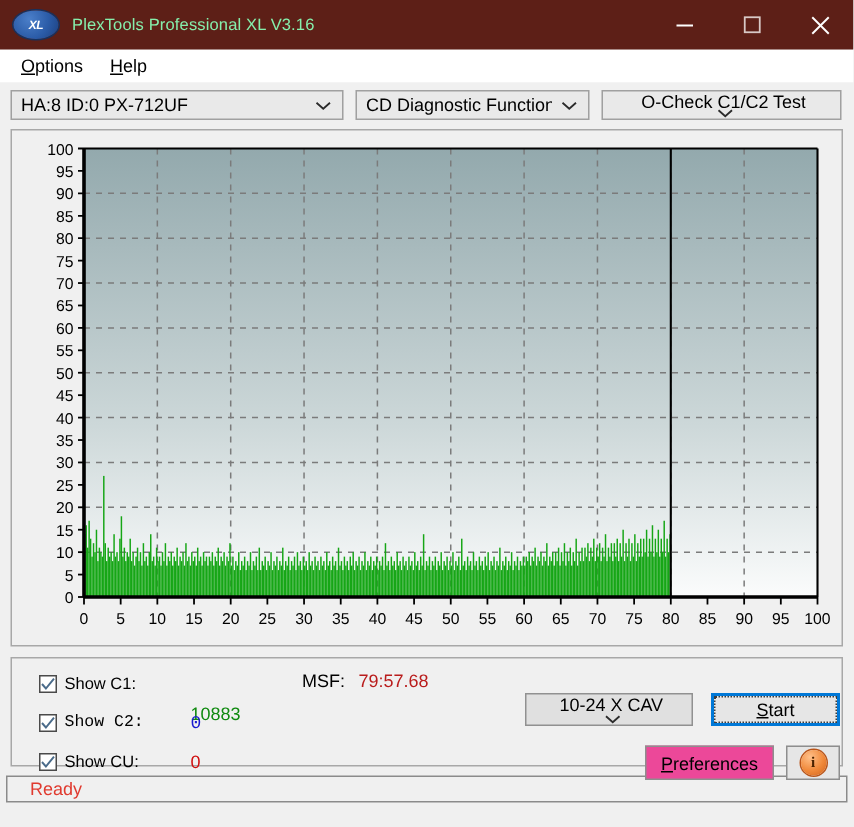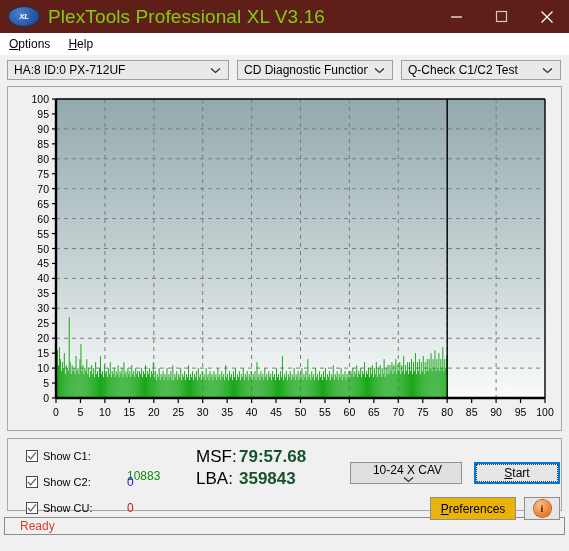--- a/index.html
+++ b/index.html
@@ -19,29 +19,29 @@
   }
   .app-logo{
     width:30px;height:19px;border-radius:50%;
     background:radial-gradient(circle at 35% 30%, #4b7fc9 0%, #2b5ca8 55%, #1c3f7d 100%);
     margin-left:9px;margin-right:9px;
     display:flex;align-items:center;justify-content:center;
     font-size:8px;font-weight:bold;color:#fff;font-style:italic;
     letter-spacing:-0.3px;box-shadow:0 0 0 1px #17315e;
     flex:0 0 auto;
   }
-  .title-text{color:#84cc16;font-size:19px;letter-spacing:.1px;flex:1 1 auto;}
+  .title-text{color:#86efac;font-size:11px;letter-spacing:.1px;flex:1 1 auto;}
   .win-btns{display:flex;height:33px;align-items:stretch;}
   .win-btn{width:45px;display:flex;align-items:center;justify-content:center;color:#fff;}
   .win-btn svg{display:block;}
 
   
   .menubar{
     height:22px;background:#ffffff;display:flex;align-items:center;
-    flex:0 0 auto;
+    padding-left:5px;flex:0 0 auto;
   }
   .menu-item{
     padding:2px 9px;font-size:12px;color:#000;
   }
   .menu-item u{text-decoration:underline;}
 
   
   .toolbar{
     background:#f0f0f0;display:flex;align-items:center;gap:8px;
     padding:5px 7px 6px 7px;flex:0 0 auto;
@@ -50,21 +50,21 @@
     height:20px;background:#e9e9e9;
     border:1px solid #a0a0a0;
     display:flex;align-items:center;justify-content:space-between;
     font-size:12px;color:#000;padding:0 3px 0 6px;
     box-sizing:border-box;
   }
   .combo .lbl{white-space:nowrap;overflow:hidden;}
   .combo .chev{padding:0 4px 0 6px;display:flex;align-items:center;}
   #drive-select{width:222px;}
   #function-select{width:156px;}
-  #test-select{width:160px;}
+  #test-select{width:160px;flex-direction:column;}
 
   
   .chart-panel{
     margin:0 7px;background:#f0f0f0;
     border:1px solid #a8a8a8;
     flex:0 0 auto;height:345px;position:relative;box-sizing:border-box;
   }
   .plot-wrap{position:absolute;left:0;top:0;width:100%;height:100%;}
   .plot-wrap svg{display:block;}
 
@@ -78,40 +78,40 @@
   .checkbox{
     width:12px;height:12px;border:1px solid #4a4a4a;background:#fff;
     margin-right:5px;display:flex;align-items:center;justify-content:center;
     box-sizing:border-box;flex:0 0 auto;
   }
   .checkbox svg{display:block;}
   .chk-label{font-size:11px;width:62px;}
   .chk-val{font-size:12px;margin-left:22px;}
 
   .msf-group{position:absolute;left:188px;top:8px;}
-  .msf-row{display:flex;align-items:baseline;height:22px;font-size:17px;}
+  .msf-row{display:flex;align-items:baseline;height:22px;font-size:12px;}
   .msf-key{width:34px;text-align:right;color:#000;}
-  .msf-val{margin-left:9px;color:#14532d;font-weight:bold;}
+  .msf-val{margin-left:9px;color:#b91c1c;}
 
   .speed-combo{position:absolute;left:350px;top:462px;flex-direction:column;}
   #speed-select{width:112px;height:22px;background:#e0e0e0;border:1px solid #919191;}
 
   .start-btn{
     position:absolute;left:474px;top:462px;width:86px;height:22px;
     background:#e6e6e6;border:2px solid #0078d7;
     display:flex;align-items:center;justify-content:center;
     font-size:12px;box-sizing:border-box;
   }
   .start-inner{
     border:1px dotted #3c3c3c;width:100%;height:100%;
     display:flex;align-items:center;justify-content:center;box-sizing:border-box;
   }
   .pref-btn{
     position:absolute;left:430px;top:497px;width:86px;height:23px;
-    background:#eab308;border:1px solid #8e8e8e;
+    background:#ec4899;border:1px solid #8e8e8e;
     display:flex;align-items:center;justify-content:center;font-size:12px;
     box-sizing:border-box;
   }
   .info-btn{
     position:absolute;left:524px;top:497px;width:36px;height:23px;
     background:#e6e6e6;border:1px solid #8e8e8e;
     display:flex;align-items:center;justify-content:center;box-sizing:border-box;
   }
   .info-circle{
     width:17px;height:17px;border-radius:50%;
@@ -725,21 +725,21 @@
     <div class="chk-group">
       <div class="chk-row">
         <span class="checkbox">
           <svg width="10" height="10" viewBox="0 0 10 10">
               <polyline points="1,5 3.6,8 9,1.4" fill="none" stroke="#4a6b8a" stroke-width="1.3"></polyline>
             </svg>
         </span>
         <span class="chk-label">Show C1:</span>
         <span class="chk-val" id="c1-val" style="color: rgb(16, 138, 16); margin-top: 40px;">10883</span>
       </div>
-      <div class="chk-row" style="margin-top:7px;">
+      <div class="chk-row" style="margin-top:7px;font-family:Liberation Mono, monospace;">
         <span class="checkbox">
           <svg width="10" height="10" viewBox="0 0 10 10">
               <polyline points="1,5 3.6,8 9,1.4" fill="none" stroke="#4a6b8a" stroke-width="1.3"></polyline>
             </svg>
         </span>
         <span class="chk-label">Show C2:</span>
         <span class="chk-val" id="c2-val" style="color: rgb(26, 26, 208);">0</span>
       </div>
       <div class="chk-row" style="margin-top:7px;">
         <span class="checkbox">
@@ -750,24 +750,20 @@
         <span class="chk-label">Show CU:</span>
         <span class="chk-val" id="cu-val" style="color: rgb(208, 16, 16);">0</span>
       </div>
     </div>
 
     <div class="msf-group">
       <div class="msf-row">
         <span class="msf-key">MSF:</span>
         <span class="msf-val">79:57.68</span>
       </div>
-      <div class="msf-row">
-        <span class="msf-key">LBA:</span>
-        <span class="msf-val">359843</span>
-      </div>
     </div>
   </div>
 
   <div class="combo speed-combo" id="speed-select">
     <span class="lbl">10-24 X CAV</span>
     <span class="chev">
       <svg width="11" height="7" viewBox="0 0 11 7">
           <polyline points="1,1.5 5.5,5.5 10,1.5" fill="none" stroke="#2b2b2b" stroke-width="1.2"></polyline>
         </svg>
     </span>

